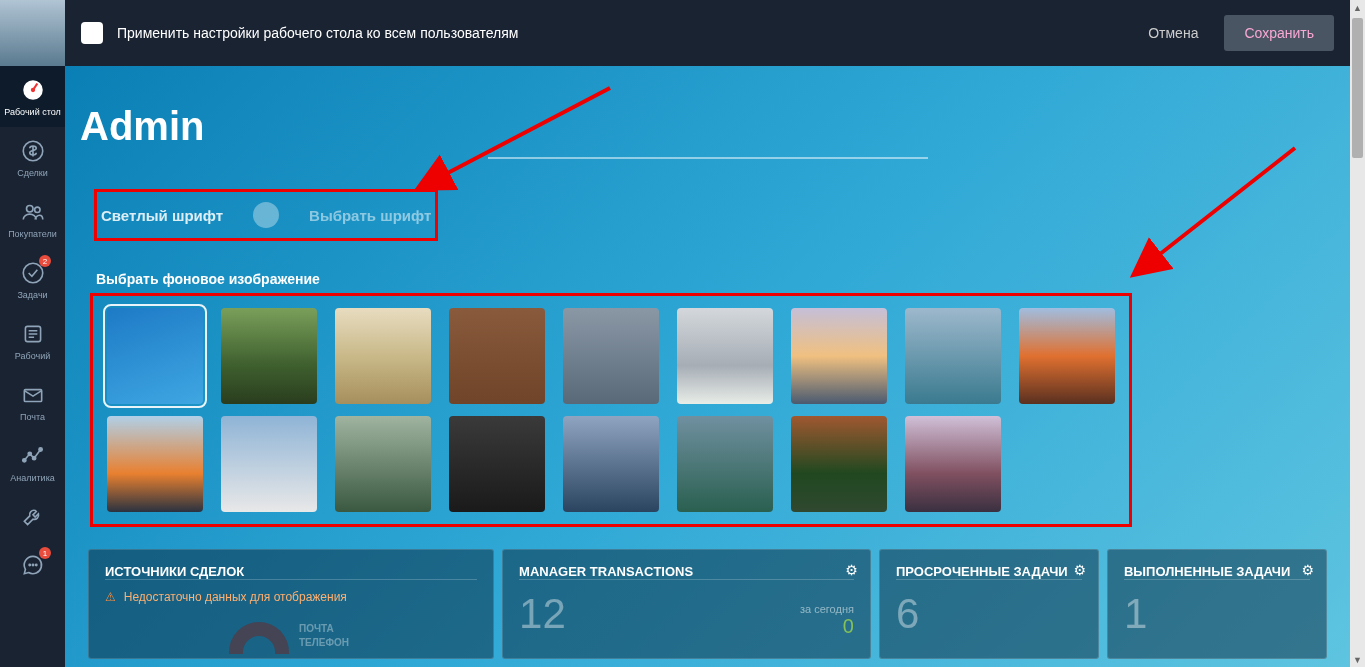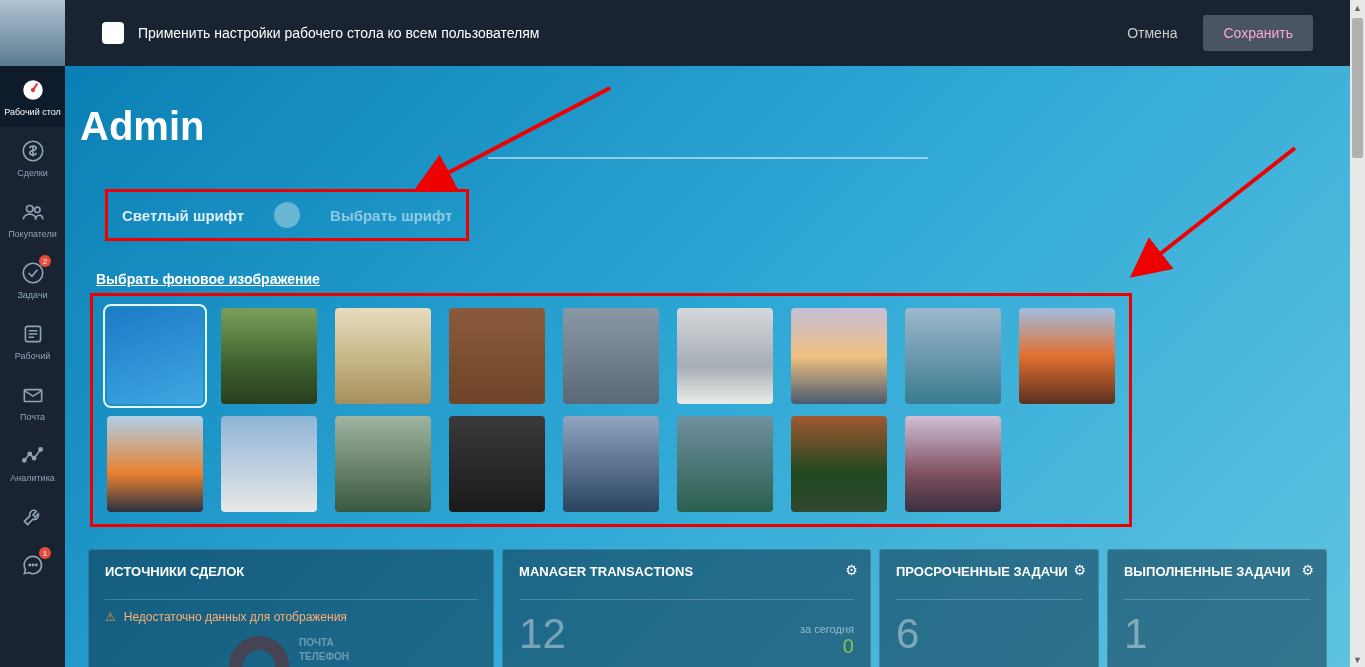--- a/index.html
+++ b/index.html
@@ -6,38 +6,38 @@
 body { font-family: -apple-system, BlinkMacSystemFont, "Segoe UI", Arial, sans-serif; background: #0d1117; width: 1365px; height: 667px; overflow: hidden; position: relative; }
 
 .sidebar { position: absolute; left: 0; top: 0; width: 65px; height: 100%; background: #1a2332; display: flex; flex-direction: column; align-items: center; }
 .sidebar-logo { width: 65px; height: 66px; background: linear-gradient(180deg, #b0c4d4 0%, #5a7a8f 100%); }
 .sidebar-item { width: 100%; display: flex; flex-direction: column; align-items: center; padding: 10px 0; cursor: pointer; color: #8fa4b8; position: relative; }
 .sidebar-item.active { color: #fff; background: #0d1b2a; }
 .sidebar-item .icon { width: 28px; height: 28px; display: flex; align-items: center; justify-content: center; }
 .sidebar-item .label { font-size: 9px; margin-top: 3px; text-align: center; }
 .sidebar-item .badge { position: absolute; top: 6px; right: 14px; background: #e74c3c; color: #fff; font-size: 8px; min-width: 12px; height: 12px; border-radius: 6px; display: flex; align-items: center; justify-content: center; padding: 0 3px; }
 
-.topbar { position: absolute; left: 65px; top: 0; right: 15px; height: 66px; background: #1a2332; display: flex; align-items: center; padding: 0 37px; justify-content: space-between; }
+.topbar { position: absolute; left: 65px; top: 0; right: 15px; height: 66px; background: #1a2332; display: flex; align-items: center; padding: 0 16px; justify-content: space-between; }
 .topbar-left { display: flex; align-items: center; gap: 14px; }
 .checkbox { width: 22px; height: 22px; background: #fff; border-radius: 4px; }
 .topbar-label { color: #fff; font-size: 14px; }
 .topbar-right { display: flex; align-items: center; gap: 10px; }
 .btn-cancel { color: #ccc; font-size: 14px; padding: 10px 16px; cursor: pointer; }
 .btn-save { background: #4a5564; color: #f9a8d4; font-size: 14px; padding: 10px 20px; border-radius: 3px; cursor: pointer; border: none; }
 
 .main { position: absolute; left: 65px; top: 66px; right: 15px; bottom: 0; background: linear-gradient(135deg, #0a7fb5 0%, #2fa8d6 50%, #5ec4e0 100%); overflow-y: auto; padding: 20px 15px; }
 .title { color: #fff; font-size: 40px; font-weight: 700; text-align: left; margin: 18px 0 8px; }
 .title-underline { width: 440px; height: 2px; background: rgba(255,255,255,0.5); margin: 0 auto 30px; }
 
-.font-toggle-box { border: 3px solid #e00; padding: 10px 14px; display: inline-flex; align-items: center; gap: 30px; margin-left: 25px; }
+.font-toggle-box { border: 3px solid #e00; padding: 10px 4px; display: inline-flex; align-items: center; gap: 30px; margin-left: 14px; }
 .font-opt { color: rgba(255,255,255,0.5); font-size: 15px; font-weight: 600; }
 .font-opt.active { color: rgba(255,255,255,0.85); }
 .toggle-knob { width: 26px; height: 26px; background: rgba(255,255,255,0.35); border-radius: 50%; }
 
-.section-label { color: #fff; font-size: 14px; font-weight: 700; margin: 30px 0 6px 16px; text-decoration: underline; }
+.section-label { color: #fff; font-size: 14px; font-weight: 700; margin: 30px 0 6px 16px; }
 
 .bg-grid-box { border: 3px solid #e00; padding: 12px 14px; margin: 0 10px; display: inline-block; }
 .bg-grid { display: flex; flex-direction: column; gap: 12px; }
 .bg-row { display: flex; gap: 18px; }
 .bg-thumb { width: 96px; height: 96px; border-radius: 4px; cursor: pointer; position: relative; overflow: hidden; }
 .bg-thumb.selected { outline: 2px solid rgba(255,255,255,0.9); outline-offset: 2px; }
 
 
 .t0 { background: linear-gradient(160deg, #1d7ac6, #3fa7e2); }
 .t1 { background: linear-gradient(180deg, #7a9f5a 0%, #3e5f2e 60%, #2a3d1e 100%); }
@@ -54,21 +54,21 @@
 .t12 { background: linear-gradient(180deg, #3a3a3a 0%, #1a1a1a 100%); }
 .t13 { background: linear-gradient(180deg, #8fa4c0 0%, #2a4460 100%); }
 .t14 { background: linear-gradient(180deg, #7090a0 0%, #2a6050 100%); }
 .t15 { background: linear-gradient(180deg, #a05830 0%, #204820 60%, #304830 100%); }
 .t16 { background: linear-gradient(180deg, #d0c0d8 0%, #805060 60%, #3a3040 100%); }
 
 .widgets { display: flex; gap: 8px; margin: 22px 8px 0; }
 .widget { flex: 1; background: rgba(10,40,60,0.5); border: 1px solid rgba(255,255,255,0.15); border-radius: 3px; padding: 14px 16px; min-height: 110px; position: relative; }
 .widget-w1 { flex: 2; }
 .widget-w2 { flex: 1.8; }
-.widget-title { color: #fff; font-size: 13px; font-weight: 700; margin-bottom: 10px; border-bottom: 1px solid rgba(255,255,255,0.2); padding-bottom: 20px; }
+.widget-title { color: #fff; font-size: 13px; font-weight: 700; margin-bottom: 10px; border-bottom: 1px solid rgba(255,255,255,0.2); padding-bottom: 0; }
 .widget-gear { position: absolute; top: 12px; right: 12px; color: #fff; font-size: 14px; }
 .warn { color: #ffb070; font-size: 12px; display: flex; align-items: center; gap: 8px; }
 .warn-icon { color: #ff9040; }
 .big-num { color: rgba(255,255,255,0.4); font-size: 42px; font-weight: 400; }
 .sub-today { color: rgba(255,255,255,0.5); font-size: 11px; text-align: right; }
 .sub-num { color: #85c05a; font-size: 20px; text-align: right; }
 .row-flex { display: flex; justify-content: space-between; align-items: flex-end; }
 .src-list { position: absolute; bottom: 8px; left: 210px; }
 .src-item { color: rgba(255,255,255,0.35); font-size: 10px; font-weight: 700; line-height: 1.4; }
 .donut { position: absolute; bottom: 4px; left: 140px; width: 60px; height: 32px; border: 14px solid #445; border-bottom: none; border-radius: 60px 60px 0 0; }

